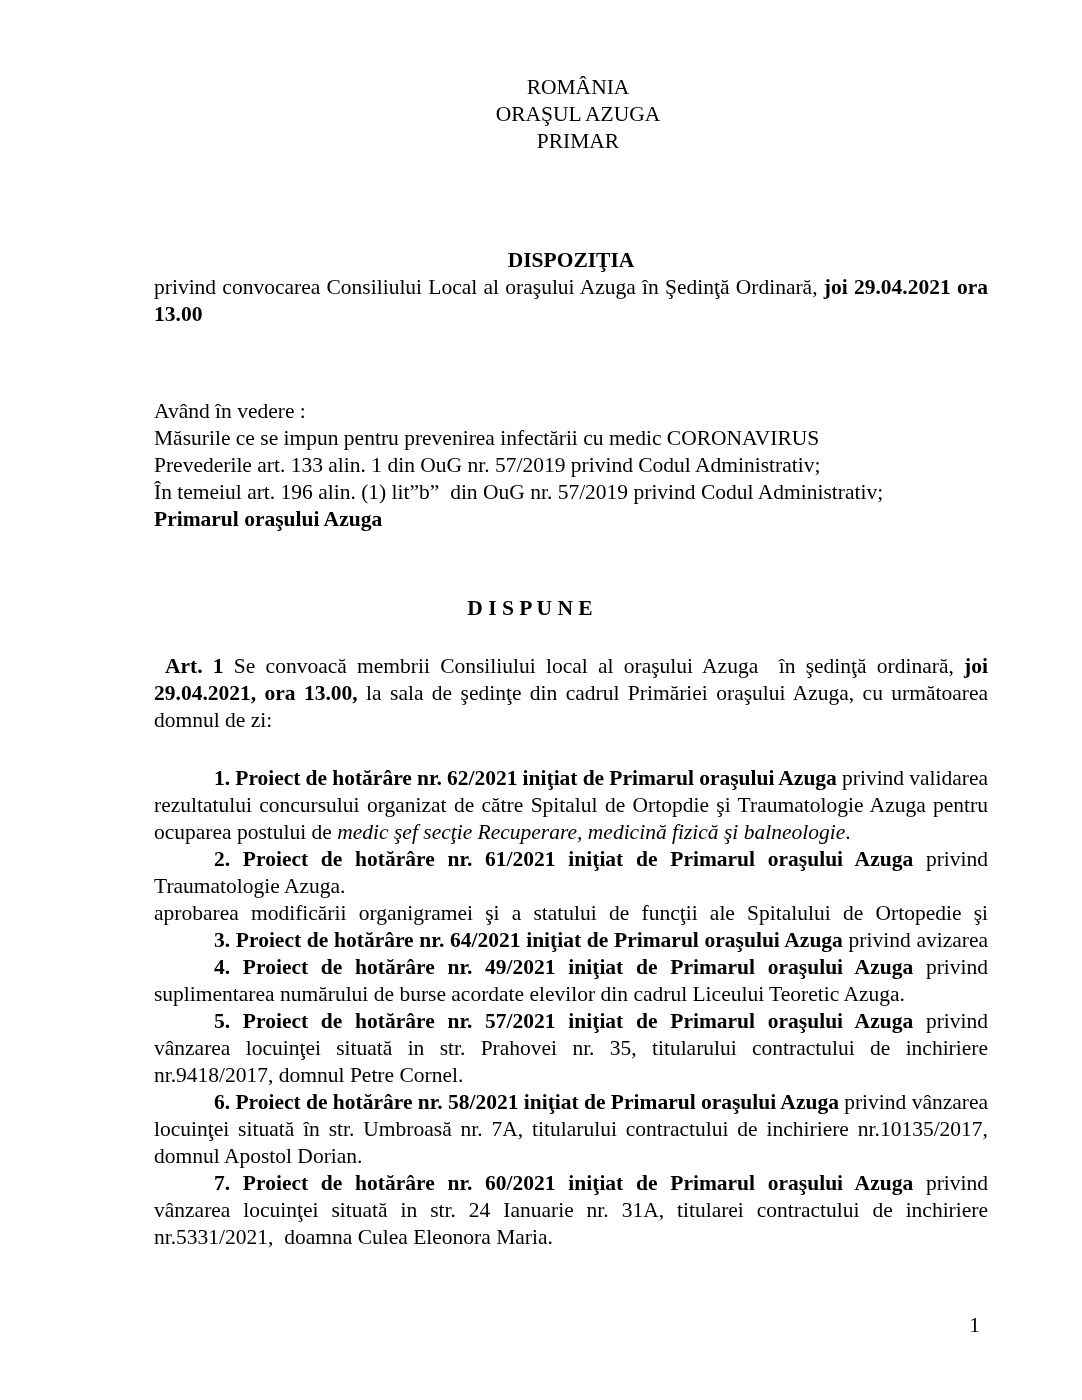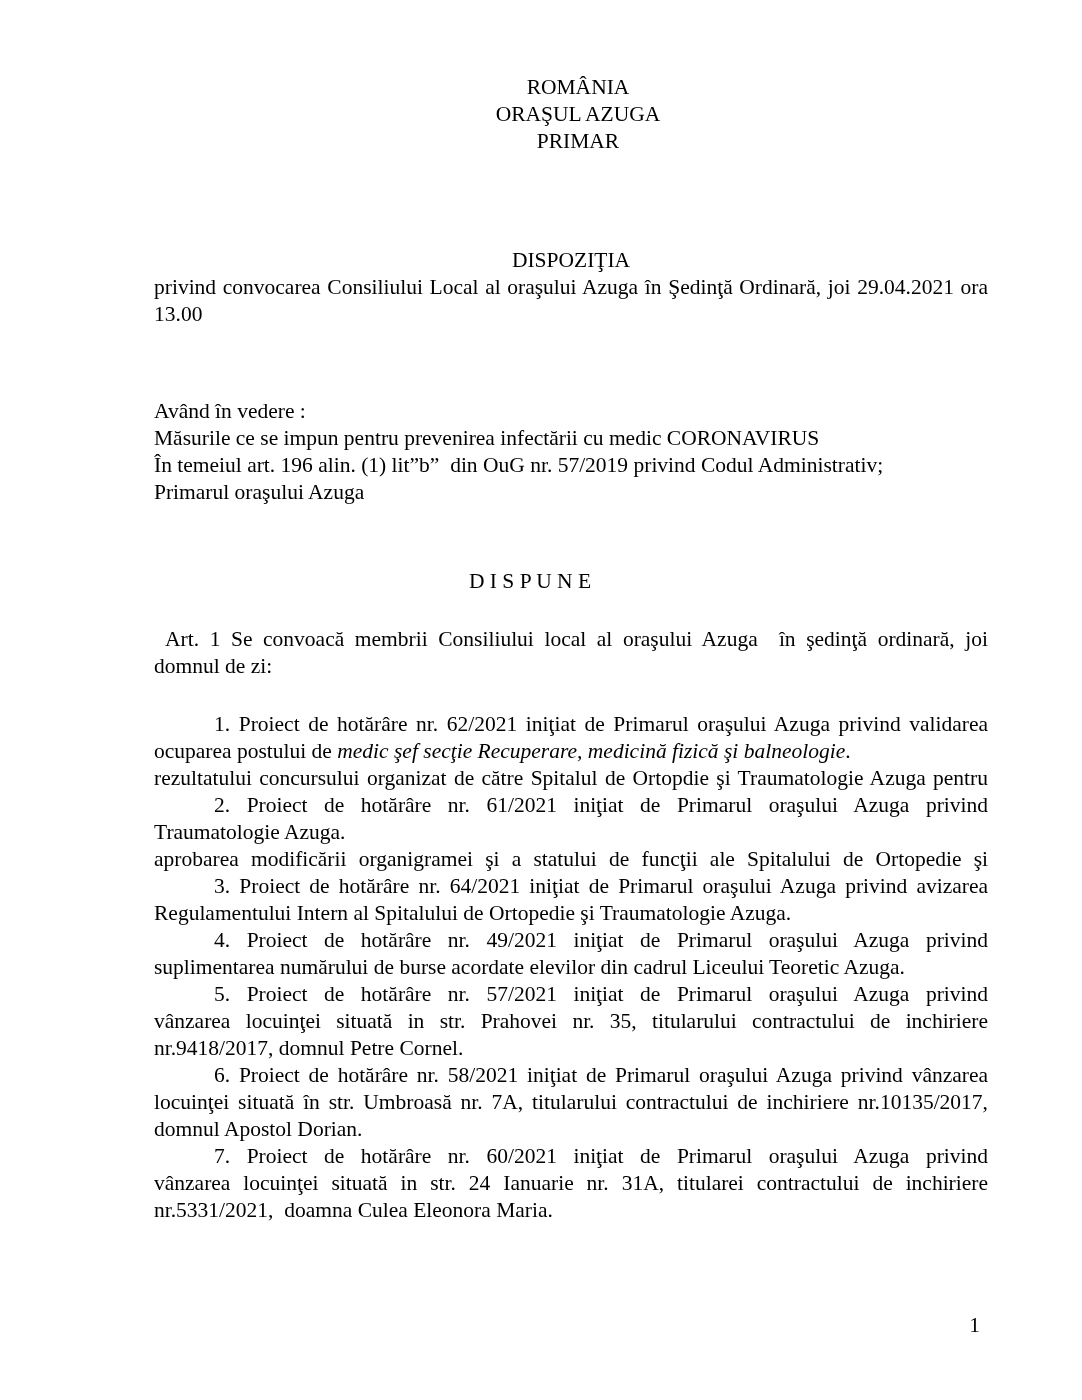--- a/index.html
+++ b/index.html
@@ -10,21 +10,21 @@
   }
   .page{position:relative;width:1082px;height:1400px;background:#fff;}
   .content{
     position:absolute;left:154px;top:74px;width:834px;
     font-size:21.5px;line-height:27px;
   }
   .line{min-height:27px;}
   .c{text-align:center;}
   .hdr{position:relative;left:7px;}
   .shift{position:relative;left:-41px;}
-  .b{font-weight:normal;margin-top:36px;}
+  .b{font-weight:bold;margin-top:36px;}
   .i{font-style:italic;}
   .l{white-space:nowrap;}
   .j{text-align:justify;text-align-last:justify;word-spacing:-1.5px;}
   .ind1{text-indent:11px;}
   .ind2{text-indent:60px;}
   .gap1{margin-top:92px;}
   .gap2{margin-top:70px;}
   .gap3{margin-top:62px;}
   .gap4{margin-top:31px;}
   .gap5{margin-top:31px;}
@@ -40,33 +40,34 @@
 <div class="page">
   <div class="content">
       <div class="line c hdr"><span>ROMÂNIA</span></div>
       <div class="line c hdr"><span>ORAŞUL AZUGA</span></div>
       <div class="line c hdr"><span>PRIMAR</span></div>
       <div class="line c gap1"><span class="b">DISPOZIŢIA</span></div>
       <div class="line j"><span>privind convocarea Consiliului Local al oraşului Azuga în Şedinţă Ordinară, </span><span class="b">joi 29.04.2021 ora</span></div>
       <div class="line l"><span class="b">13.00</span></div>
       <div class="line l gap2"><span>Având în vedere :</span></div>
       <div class="line l"><span>Măsurile ce se impun pentru prevenirea infectării cu medic CORONAVIRUS</span></div>
+      <div class="line l"><span>Prevederile art. 133 alin. 1 din OuG nr. 57/2019 privind Codul Administrativ;</span></div>
       <div class="line l"><span>În temeiul art. 196 alin. (1) lit”b”&nbsp; din OuG nr. 57/2019 privind Codul Administrativ;</span></div>
       <div class="line l"><span class="b">Primarul oraşului Azuga</span></div>
       <div class="line c shift gap3"><span class="b">D I S P U N E</span></div>
       <div class="line j ind1 gap4"><span class="b">Art. 1</span><span> Se convoacă membrii Consiliului local al oraşului Azuga&nbsp; în şedinţă ordinară, </span><span class="b">joi</span></div>
+      <div class="line j"><span class="b">29.04.2021, ora 13.00,</span><span> la sala de şedinţe din cadrul Primăriei oraşului Azuga, cu următoarea</span></div>
       <div class="line l"><span>domnul de zi:</span></div>
       <div class="line j ind2 gap5"><span class="b">1. Proiect de hotărâre nr. 62/2021 iniţiat de Primarul oraşului Azuga</span><span> privind validarea</span></div>
+      <div class="line j"><span>rezultatului concursului organizat de către Spitalul de Ortopdie şi Traumatologie Azuga pentru</span></div>
       <div class="line l"><span>ocuparea postului de </span><span class="i">medic şef secţie Recuperare, medicină fizică şi balneologie</span><span>.</span></div>
-      <div class="line j"><span>rezultatului concursului organizat de către Spitalul de Ortopdie şi Traumatologie Azuga pentru</span></div>
       <div class="line j ind2"><span class="b">2. Proiect de hotărâre nr. 61/2021 iniţiat de Primarul oraşului Azuga</span><span> privind</span></div>
       <div class="line l"><span>Traumatologie Azuga.</span></div>
       <div class="line j"><span>aprobarea modificării organigramei şi a statului de funcţii ale Spitalului de Ortopedie şi</span></div>
       <div class="line j ind2"><span class="b">3. Proiect de hotărâre nr. 64/2021 iniţiat de Primarul oraşului Azuga</span><span> privind avizarea</span></div>
-      <div class="line l"><span>Regulamentului Intern al Spitalului de Ortopedie şi Traumatologie Azuga.</span></div>
       <div class="line j ind2"><span class="b">4. Proiect de hotărâre nr. 49/2021 iniţiat de Primarul oraşului Azuga</span><span> privind</span></div>
       <div class="line l"><span>suplimentarea numărului de burse acordate elevilor din cadrul Liceului Teoretic Azuga.</span></div>
       <div class="line j ind2"><span class="b">5. Proiect de hotărâre nr. 57/2021 iniţiat de Primarul oraşului Azuga</span><span> privind</span></div>
       <div class="line j"><span>vânzarea locuinţei situată in str. Prahovei nr. 35, titularului contractului de inchiriere</span></div>
       <div class="line l"><span>nr.9418/2017, domnul Petre Cornel.</span></div>
       <div class="line j ind2"><span class="b">6. Proiect de hotărâre nr. 58/2021 iniţiat de Primarul oraşului Azuga</span><span> privind vânzarea</span></div>
       <div class="line j"><span>locuinţei situată în str. Umbroasă nr. 7A, titularului contractului de inchiriere nr.10135/2017,</span></div>
       <div class="line l"><span>domnul Apostol Dorian.</span></div>
       <div class="line j ind2"><span class="b">7. Proiect de hotărâre nr. 60/2021 iniţiat de Primarul oraşului Azuga</span><span> privind</span></div>
       <div class="line j"><span>vânzarea locuinţei situată in str. 24 Ianuarie nr. 31A, titularei contractului de inchiriere</span></div>

